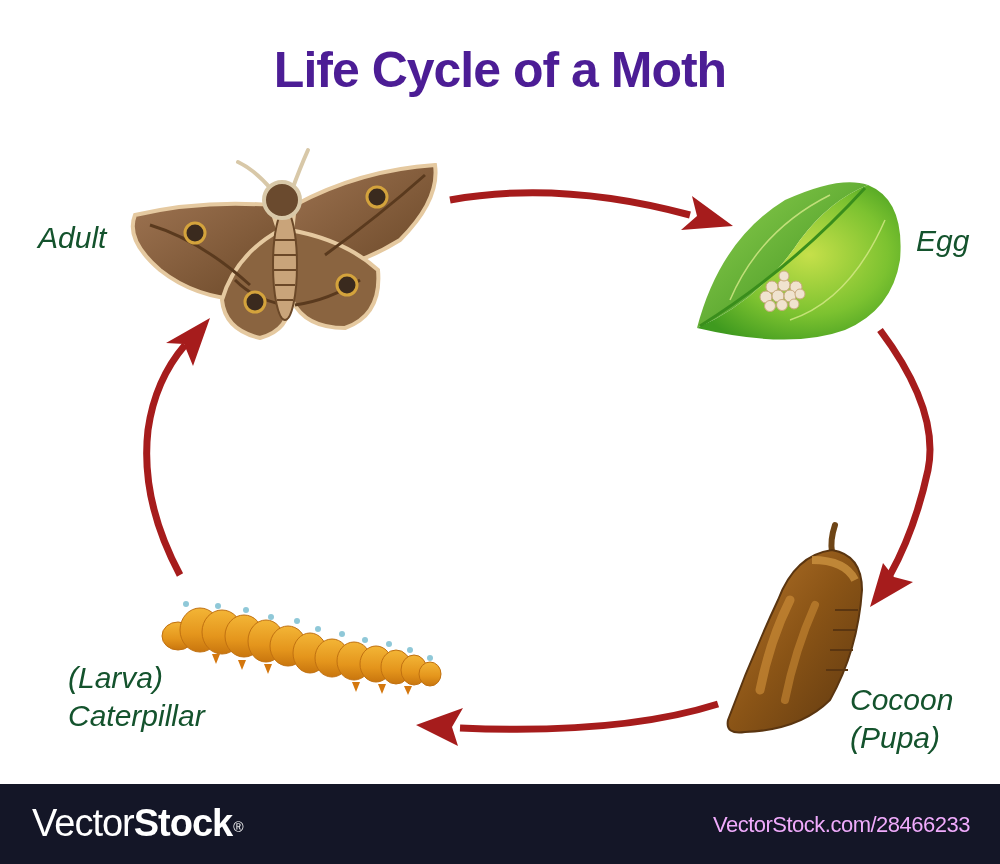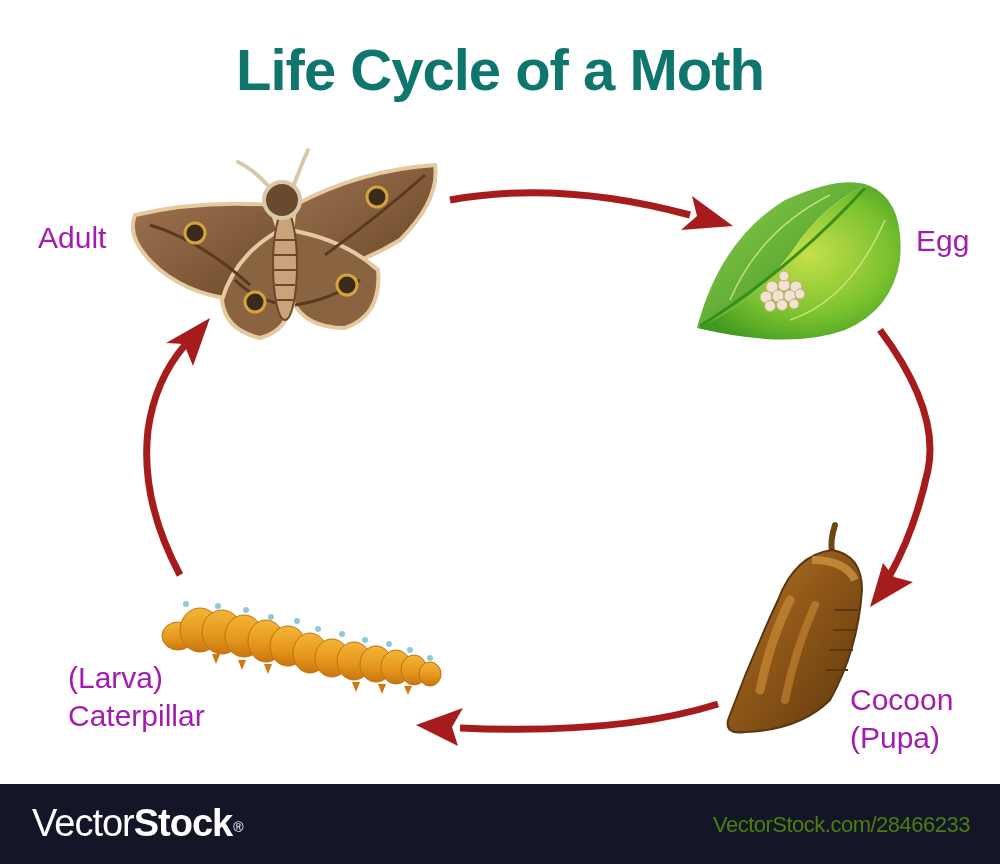--- a/index.html
+++ b/index.html
@@ -1,25 +1,25 @@
 <!DOCTYPE html>
 <html><head>
 <meta charset="utf-8">
 <style>
   html, body { margin: 0; padding: 0; }
   body { width: 1000px; height: 864px; background: #ffffff; position: relative; overflow: hidden; font-family: "Liberation Sans", "DejaVu Sans", sans-serif; }
-  .title { position: absolute; left: 0; top: 30px; width: 1000px; text-align: center; font-size: 58px; font-weight: bold; color: #0f766e; letter-spacing: -1px; line-height: 80px; }
-  .label { position: absolute; font-size: 30px; color: #a21caf; line-height: 38px; }
+  .title { position: absolute; left: 0; top: 30px; width: 1000px; text-align: center; font-size: 50px; font-weight: bold; color: #4c1d95; letter-spacing: -1px; line-height: 80px; }
+  .label { position: absolute; font-size: 30px; color: #14532d; line-height: 38px; font-style: italic; }
   .art { position: absolute; left: 0; top: 0; width: 1000px; height: 784px; }
   .footer { position: absolute; left: 0; top: 784px; width: 1000px; height: 80px; background: #141627; }
   .brand { position: absolute; left: 32px; top: 16px; font-size: 38px; color: #ffffff; letter-spacing: -1px; line-height: 46px; }
   .brand .light { font-weight: normal; }
   .brand .bold { font-weight: bold; }
   .brand .reg { font-size: 14px; vertical-align: top; position: relative; top: 4px; margin-left: 1px; }
-  .url { position: absolute; right: 30px; top: 28px; font-size: 22px; color: #4d7c0f; letter-spacing: -0.5px; }
+  .url { position: absolute; right: 30px; top: 28px; font-size: 22px; color: #f0abfc; letter-spacing: -0.5px; }
 </style>
 </head>
 <body>
 
 <div class="title">Life Cycle of a Moth</div>
 
 <svg class="art" viewBox="0 0 1000 784" xmlns="http://www.w3.org/2000/svg">
   <defs>
     <radialGradient id="leafGrad" cx="55%" cy="45%" r="65%">
       <stop offset="0" stop-color="#c6e04a"></stop>

